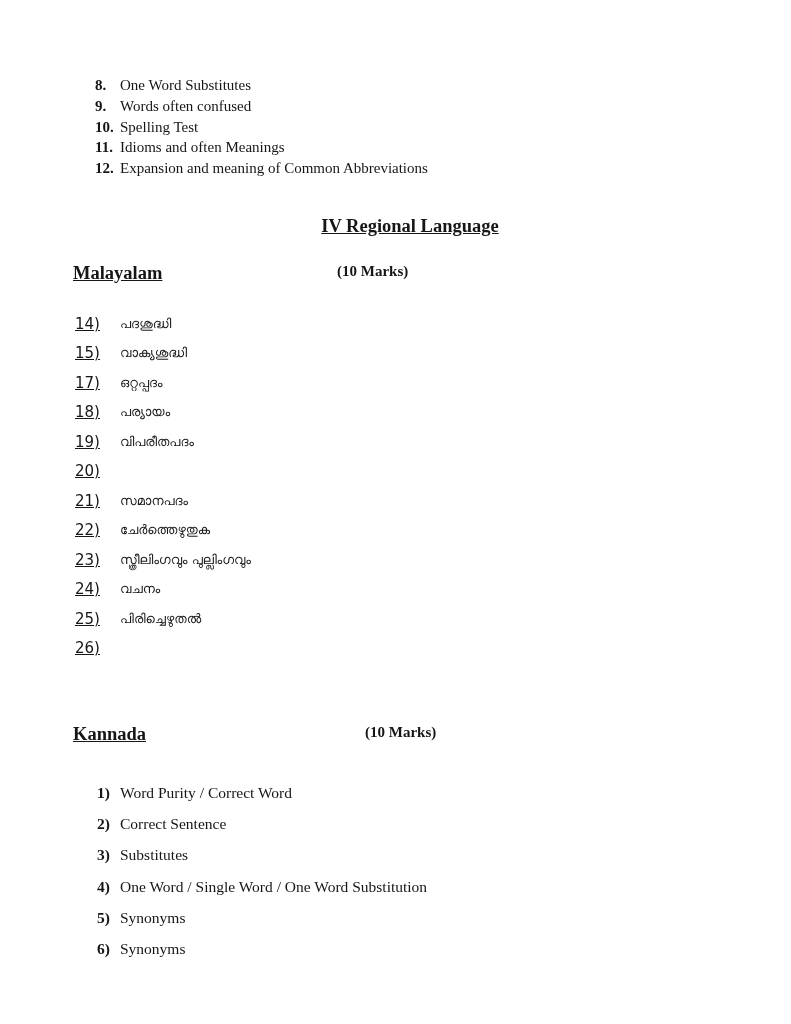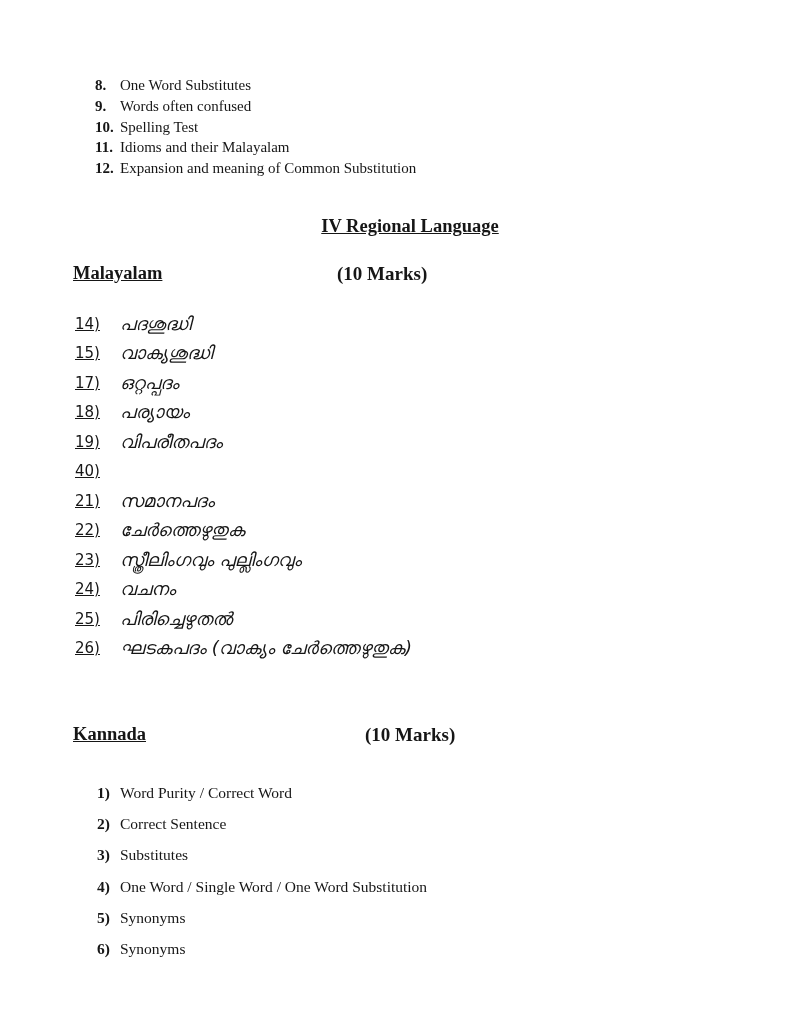--- a/index.html
+++ b/index.html
@@ -59,21 +59,21 @@
   .lang-header .lang-title {
     position: absolute;
     left: 73px;
     font-size: 18.5px;
     font-weight: bold;
     text-decoration: underline;
     white-space: nowrap;
   }
   .lang-header .marks {
     position: absolute;
-    font-size: 19px;
+    font-size: 15px;
     font-weight: bold;
     white-space: nowrap;
   }
   .malayalam-header { top: 263px; }
   .malayalam-header .marks { left: 337px; }
   .kannada-header { top: 724px; }
   .kannada-header .marks { left: 365px; }
 
   
   .ml-list {
@@ -88,22 +88,21 @@
     white-space: nowrap;
   }
   .ml-list .num {
     min-width: 45px;
     font-family: "DejaVu Sans", sans-serif;
     font-size: 15px;
     text-decoration: underline;
   }
   .ml-list .txt {
     font-family: "DejaVu Sans", sans-serif;
-    font-size: 18px;
-    font-style: italic;
+    font-size: 13px;
   }
 
   
   .kn-list {
     position: absolute;
     top: 777px;
     left: 97px;
   }
   .kn-list .row {
     display: flex;
@@ -130,25 +129,25 @@
     <div class="row">
       <span class="num">9.</span>
       <span class="txt">Words often confused</span>
     </div>
     <div class="row">
       <span class="num">10.</span>
       <span class="txt">Spelling Test</span>
     </div>
     <div class="row">
       <span class="num">11.</span>
-      <span class="txt">Idioms and their Malayalam</span>
+      <span class="txt">Idioms and often Meanings</span>
     </div>
     <div class="row">
       <span class="num">12.</span>
-      <span class="txt">Expansion and meaning of Common Substitution</span>
+      <span class="txt">Expansion and meaning of Common Abbreviations</span>
     </div>
   </div>
 
   <h2 class="section-heading">
     <span>IV Regional Language</span>
   </h2>
 
   <div class="lang-header malayalam-header">
     <span class="lang-title">Malayalam</span>
     <span class="marks">(10 Marks)</span>
@@ -169,21 +168,21 @@
     </div>
     <div class="row">
       <span class="num">18)</span>
       <span class="txt">പര്യായം</span>
     </div>
     <div class="row">
       <span class="num">19)</span>
       <span class="txt">വിപരീതപദം</span>
     </div>
     <div class="row">
-      <span class="num">40)</span>
+      <span class="num">20)</span>
     </div>
     <div class="row">
       <span class="num">21)</span>
       <span class="txt">സമാനപദം</span>
     </div>
     <div class="row">
       <span class="num">22)</span>
       <span class="txt">ചേർത്തെഴുതുക</span>
     </div>
     <div class="row">
@@ -193,21 +192,20 @@
     <div class="row">
       <span class="num">24)</span>
       <span class="txt">വചനം</span>
     </div>
     <div class="row">
       <span class="num">25)</span>
       <span class="txt">പിരിച്ചെഴുതൽ</span>
     </div>
     <div class="row">
       <span class="num">26)</span>
-      <span class="txt">ഘടകപദം (വാക്യം ചേർത്തെഴുതുക)</span>
     </div>
   </div>
 
   <div class="lang-header kannada-header">
     <span class="lang-title">Kannada</span>
     <span class="marks">(10 Marks)</span>
   </div>
 
   <div class="kn-list">
     <div class="row">

